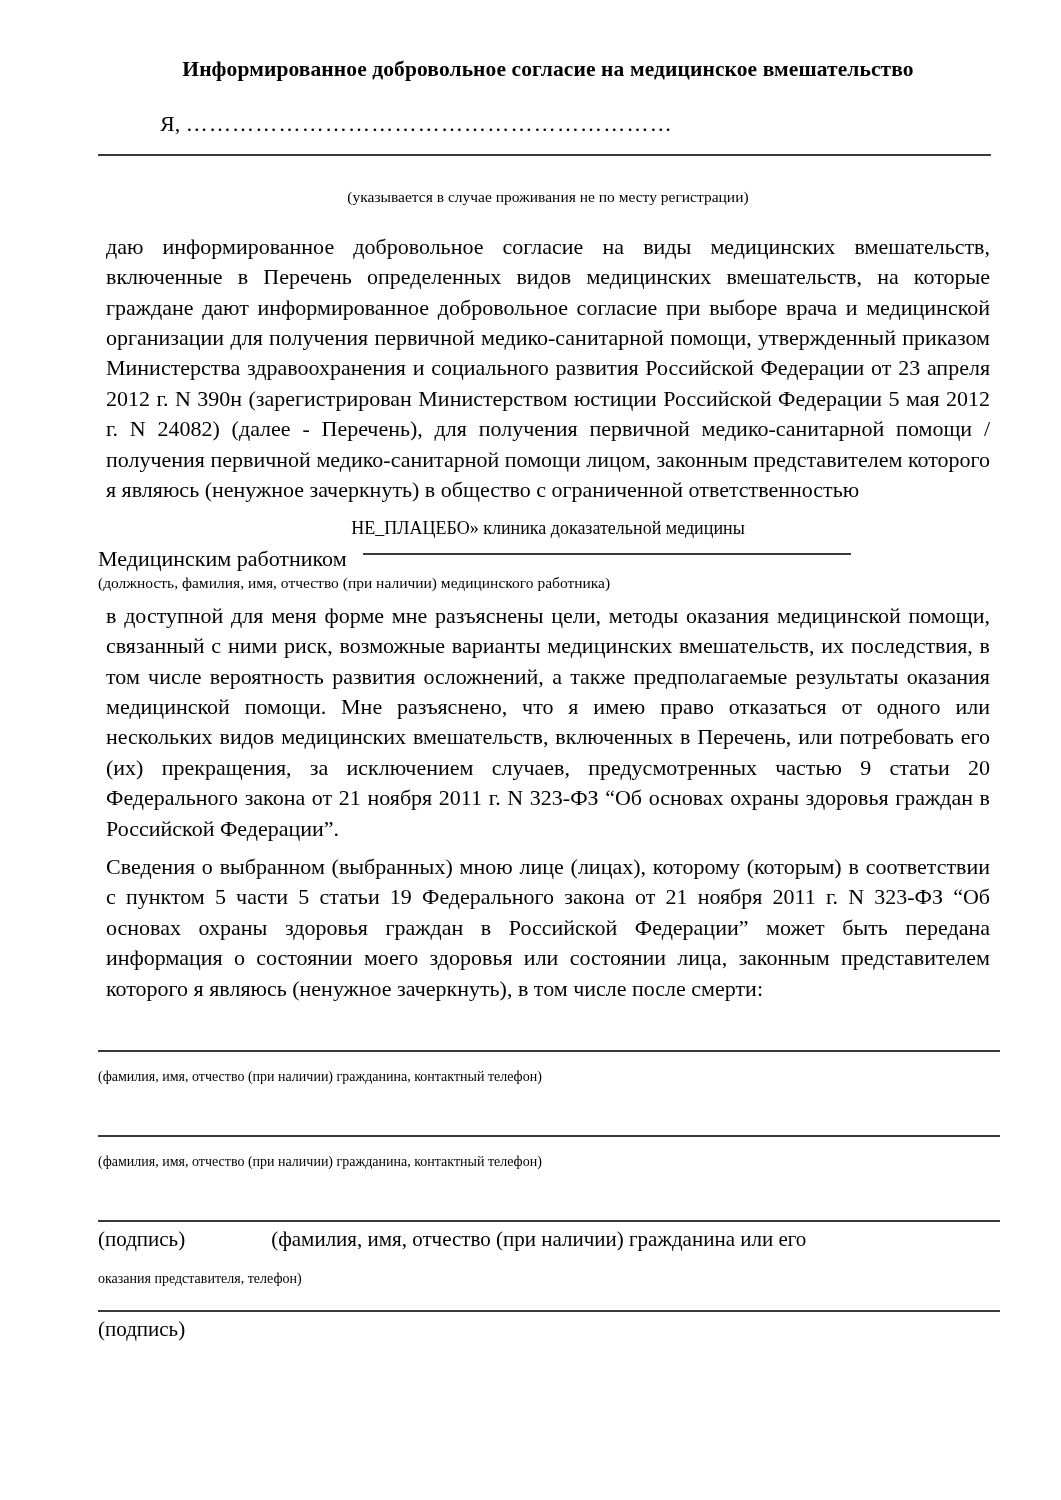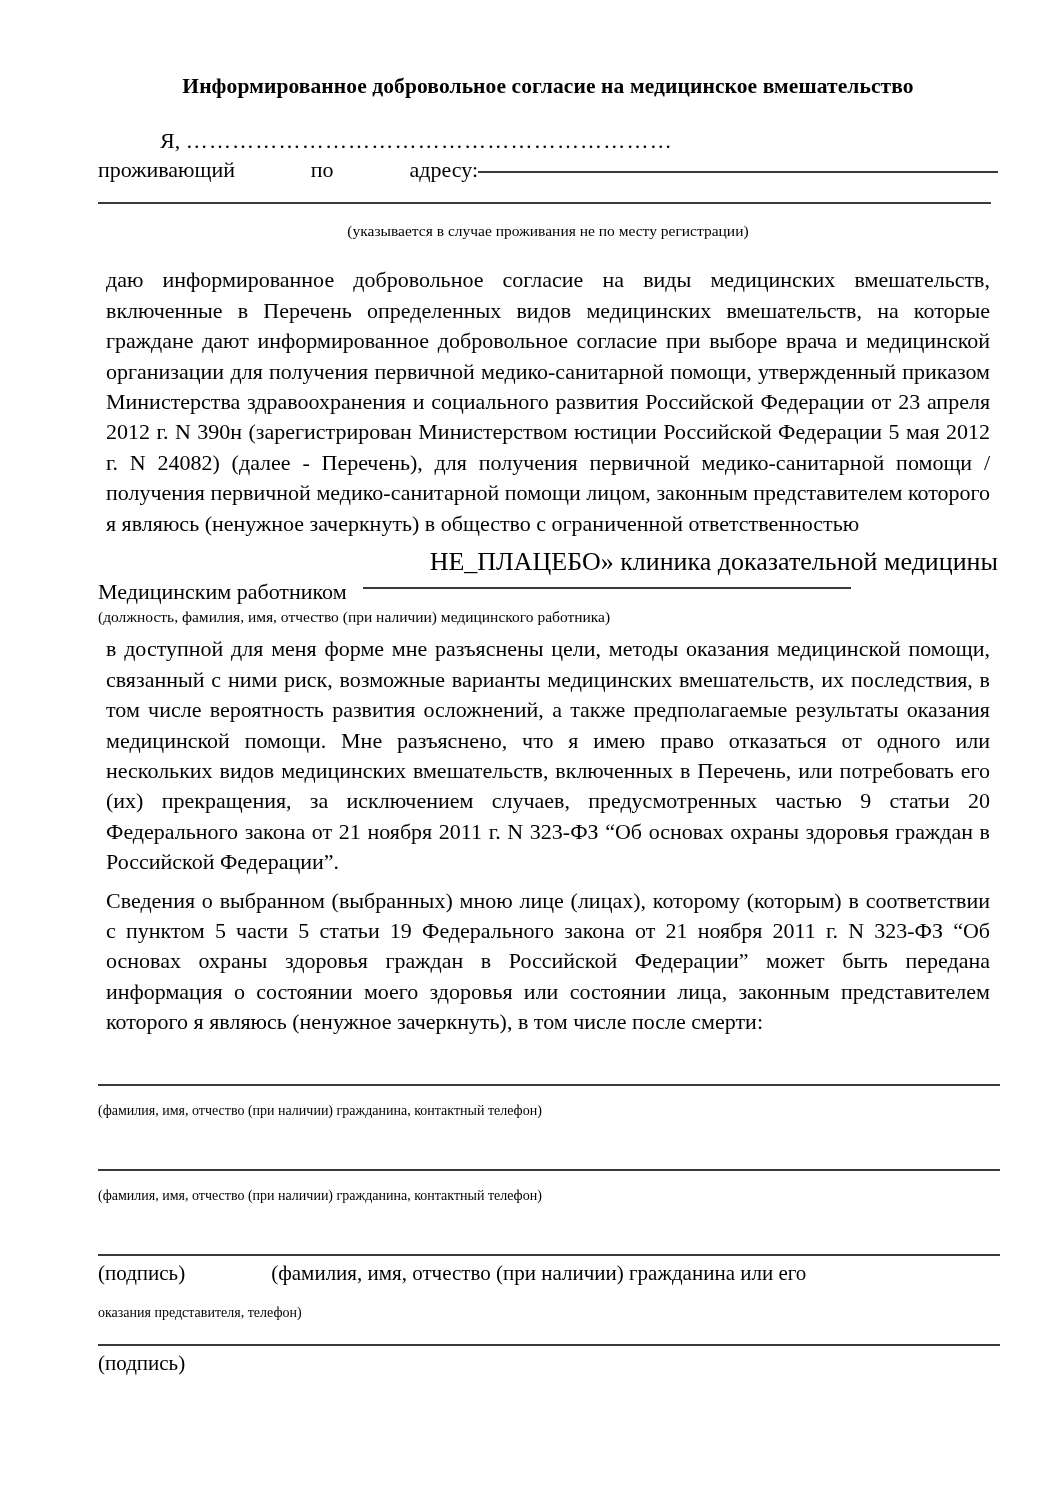--- a/index.html
+++ b/index.html
@@ -15,21 +15,21 @@
     position: relative;
     width: 1061px;
     height: 1500px;
     background: #ffffff;
     overflow: hidden;
     box-sizing: border-box;
   }
   .content {
     position: absolute;
     left: 98px;
-    top: 17px;
+    top: 0;
     width: 900px;
   }
 
   
   .doc-title {
     font-weight: bold;
     font-size: 21.5px;
     letter-spacing: 0.1px;
     text-align: center;
     margin: 0;
@@ -80,39 +80,39 @@
   .full-rule {
     width: 893px;
     border-bottom: 2px solid #3a3a3a;
     height: 0;
     margin-top: 17px;
   }
 
   .caption-center {
     text-align: center;
     font-size: 15.5px;
-    margin-top: 18px;
+    margin-top: 32px;
     line-height: 1.2;
   }
 
   
   .body-par {
     font-size: 22px;
     line-height: 30.4px;
     text-align: justify;
     text-align-last: left;
     margin: 8px;
     hyphens: none;
   }
   .par-spaced { margin-top: 25px; }
 
   .nowrap-line {
-    font-size: 26px;
+    font-size: 18px;
     line-height: 30.4px;
-    text-align: right;
+    text-align: center;
     white-space: nowrap;
   }
 
   
   .worker-line {
     font-size: 22px;
     line-height: 30.4px;
     display: flex;
     align-items: center;
     margin-top: 0px;
@@ -164,28 +164,20 @@
   <div class="content">
 
     <h1 class="doc-title">Информированное добровольное согласие на медицинское вмешательство</h1>
 
     <div class="ya-line">
       <span class="ya-label">Я,</span>
       <span style="white-space:pre"> </span>
       <span class="dot-leader">………………………………………………………</span>
     </div>
 
-    <div class="addr-line">
-      <span class="addr-w1">проживающий</span>
-      <span class="addr-gap"></span>
-      <span class="addr-w1">по</span>
-      <span class="addr-gap"></span>
-      <span class="addr-w4">адресу:</span>
-      <span class="addr-rule"></span>
-    </div>
 
     <div class="full-rule"></div>
 
     <div class="caption-center">(указывается в случае проживания не по месту регистрации)</div>
 
     <p class="body-par par-spaced">даю информированное добровольное согласие на виды медицинских вмешательств, включенные в Перечень определенных видов медицинских вмешательств, на которые граждане дают информированное добровольное согласие при выборе врача и медицинской организации для получения первичной медико-санитарной помощи, утвержденный приказом Министерства здравоохранения и социального развития Российской Федерации от 23 апреля 2012 г. N 390н (зарегистрирован Министерством юстиции Российской Федерации 5 мая 2012 г. N 24082) (далее - Перечень), для получения первичной медико-санитарной помощи / получения первичной медико-санитарной помощи лицом, законным представителем которого я являюсь (ненужное зачеркнуть) в общество с ограниченной ответственностью</p>
 
     <div class="nowrap-line">НЕ_ПЛАЦЕБО» клиника доказательной медицины</div>
 
     <div class="worker-line">

